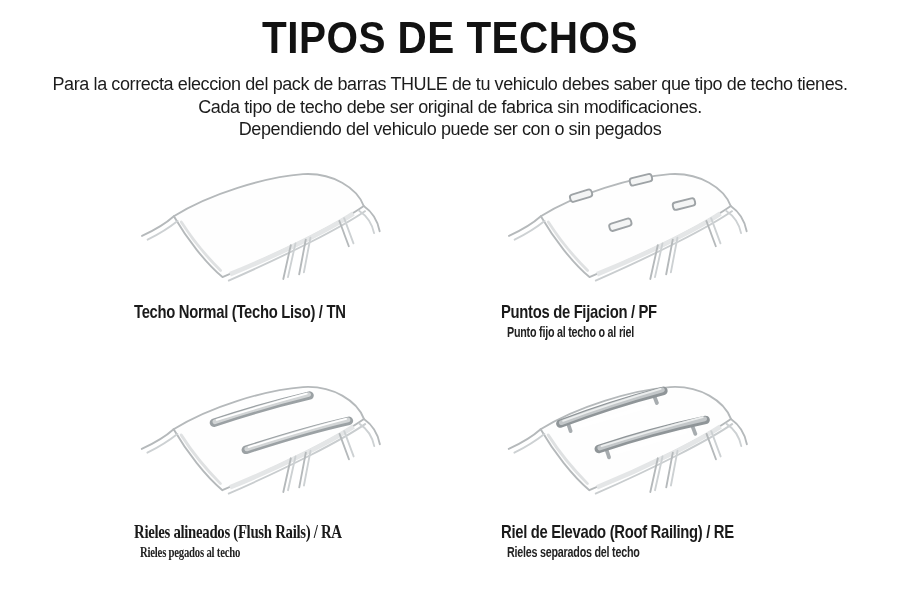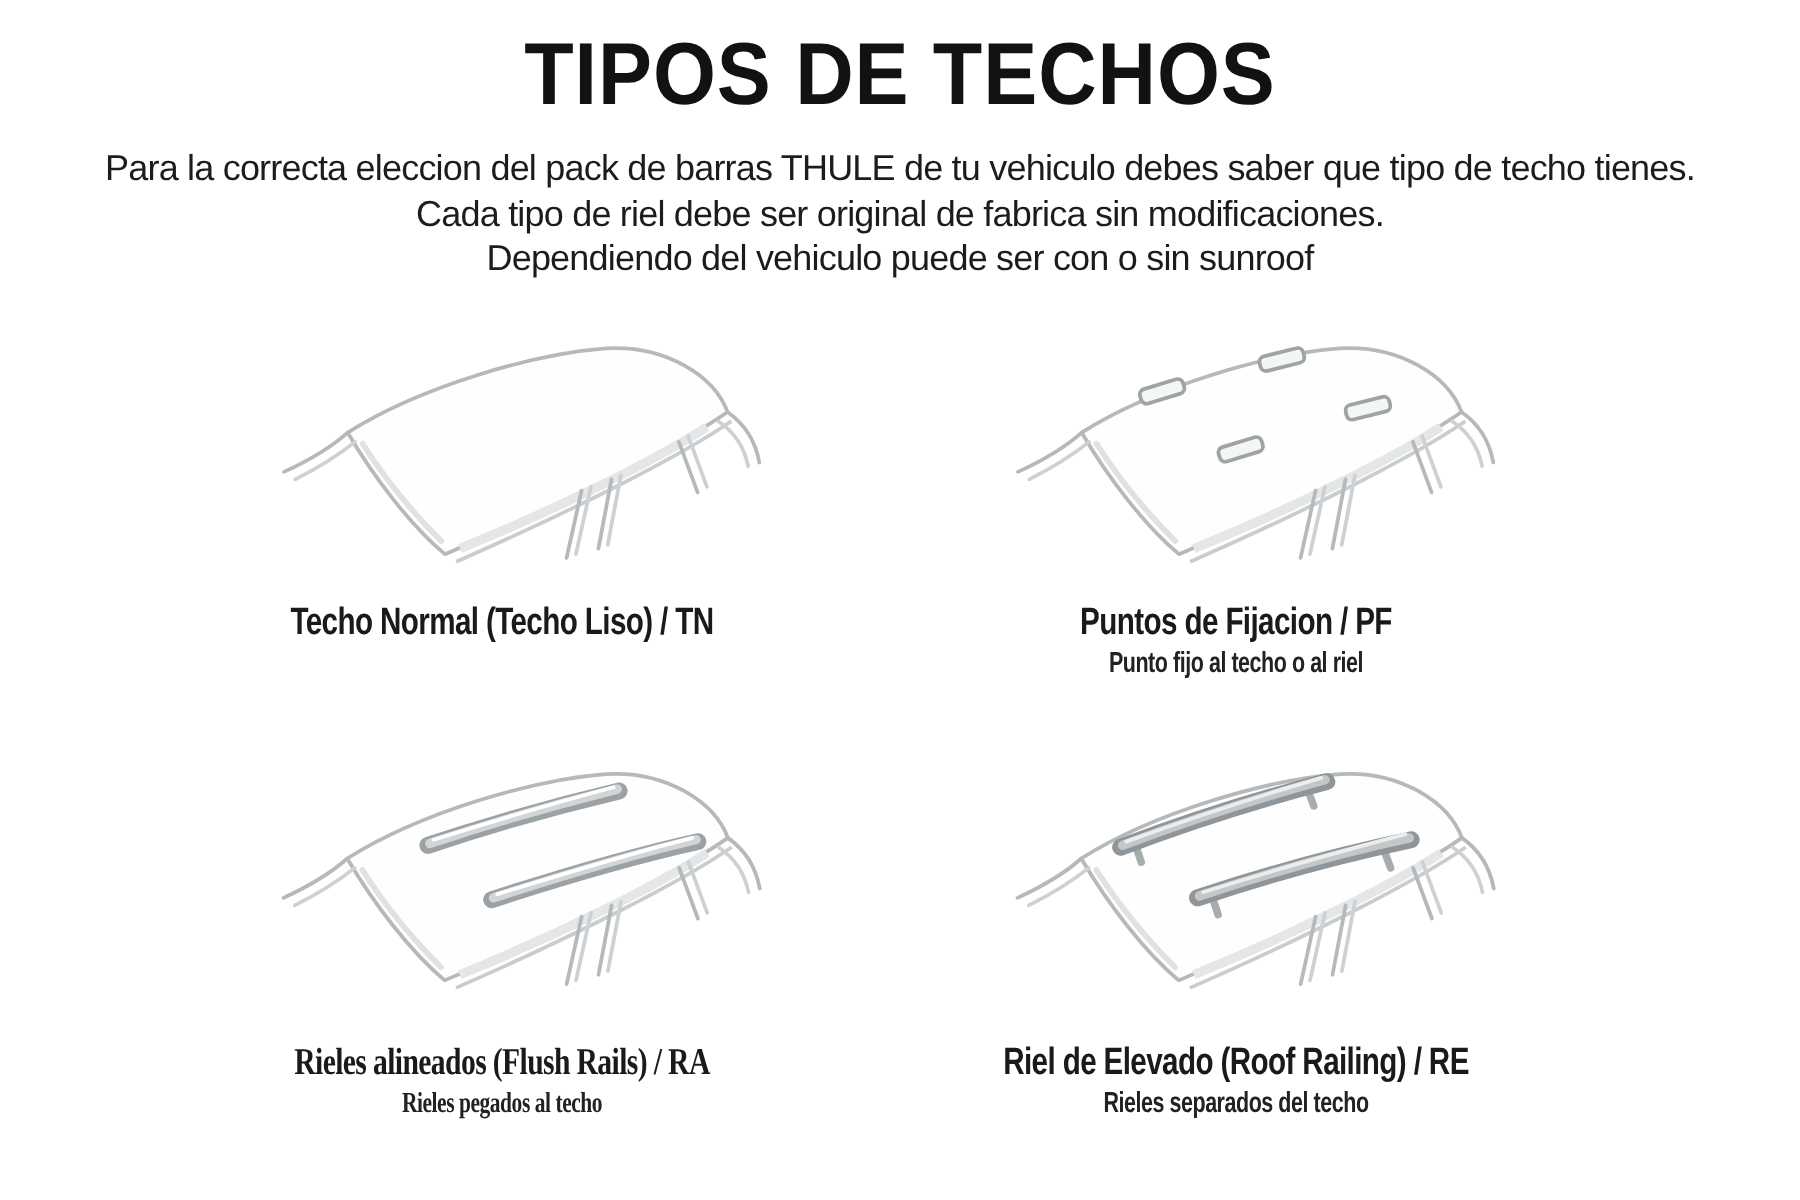--- a/index.html
+++ b/index.html
@@ -40,21 +40,21 @@
     letter-spacing: -0.4px;
     white-space: nowrap;
   }
   .intro-line-1 { top: 74px; }
   .intro-line-2 { top: 97px; }
   .intro-line-3 { top: 119px; }
 
   .roof-card {
     position: absolute;
     width: 300px;
-    text-align: center;
+    text-align: left;
   }
   .card-tn { left: 101px; top: 162px; }
   .card-pf { left: 468px; top: 162px; }
   .card-ra { left: 101px; top: 368px; font-family: Liberation Serif, serif; }
   .card-re { left: 468px; top: 368px; }
 
   svg.roof-sketch {
     display: block;
     width: 300px;
     height: 131px;
@@ -143,22 +143,22 @@
       <path stroke="#8f9598" stroke-width="9" d="M116,79 C152,67 192,56 230,48"></path>
       <path stroke="#c3c7c9" stroke-width="5" d="M117,78 C153,66 192,55 229,47"></path>
       <path stroke="#eceeee" stroke-width="2" d="M119,76 C154,65 193,54 227,45"></path>
     </g>
   </defs>
 </svg>
 
 <div class="page-title">TIPOS DE TECHOS</div>
 
 <div class="intro-line intro-line-1">Para la correcta eleccion del pack de barras THULE de tu vehiculo debes saber que tipo de techo tienes.</div>
-<div class="intro-line intro-line-2">Cada tipo de riel debe ser original de fabrica sin modificaciones.</div>
-<div class="intro-line intro-line-3">Dependiendo del vehiculo puede ser con o sin sunroof</div>
+<div class="intro-line intro-line-2">Cada tipo de techo debe ser original de fabrica sin modificaciones.</div>
+<div class="intro-line intro-line-3">Dependiendo del vehiculo puede ser con o sin pegados</div>
 
 <div class="roof-card card-tn row1">
   <svg class="roof-sketch" viewBox="0 0 320 140">
     <use href="#roof-base"></use>
   </svg>
   <div class="roof-label">Techo Normal (Techo Liso) / TN</div>
   <div class="roof-sublabel"></div>
 </div>
 
 <div class="roof-card card-pf row1">

